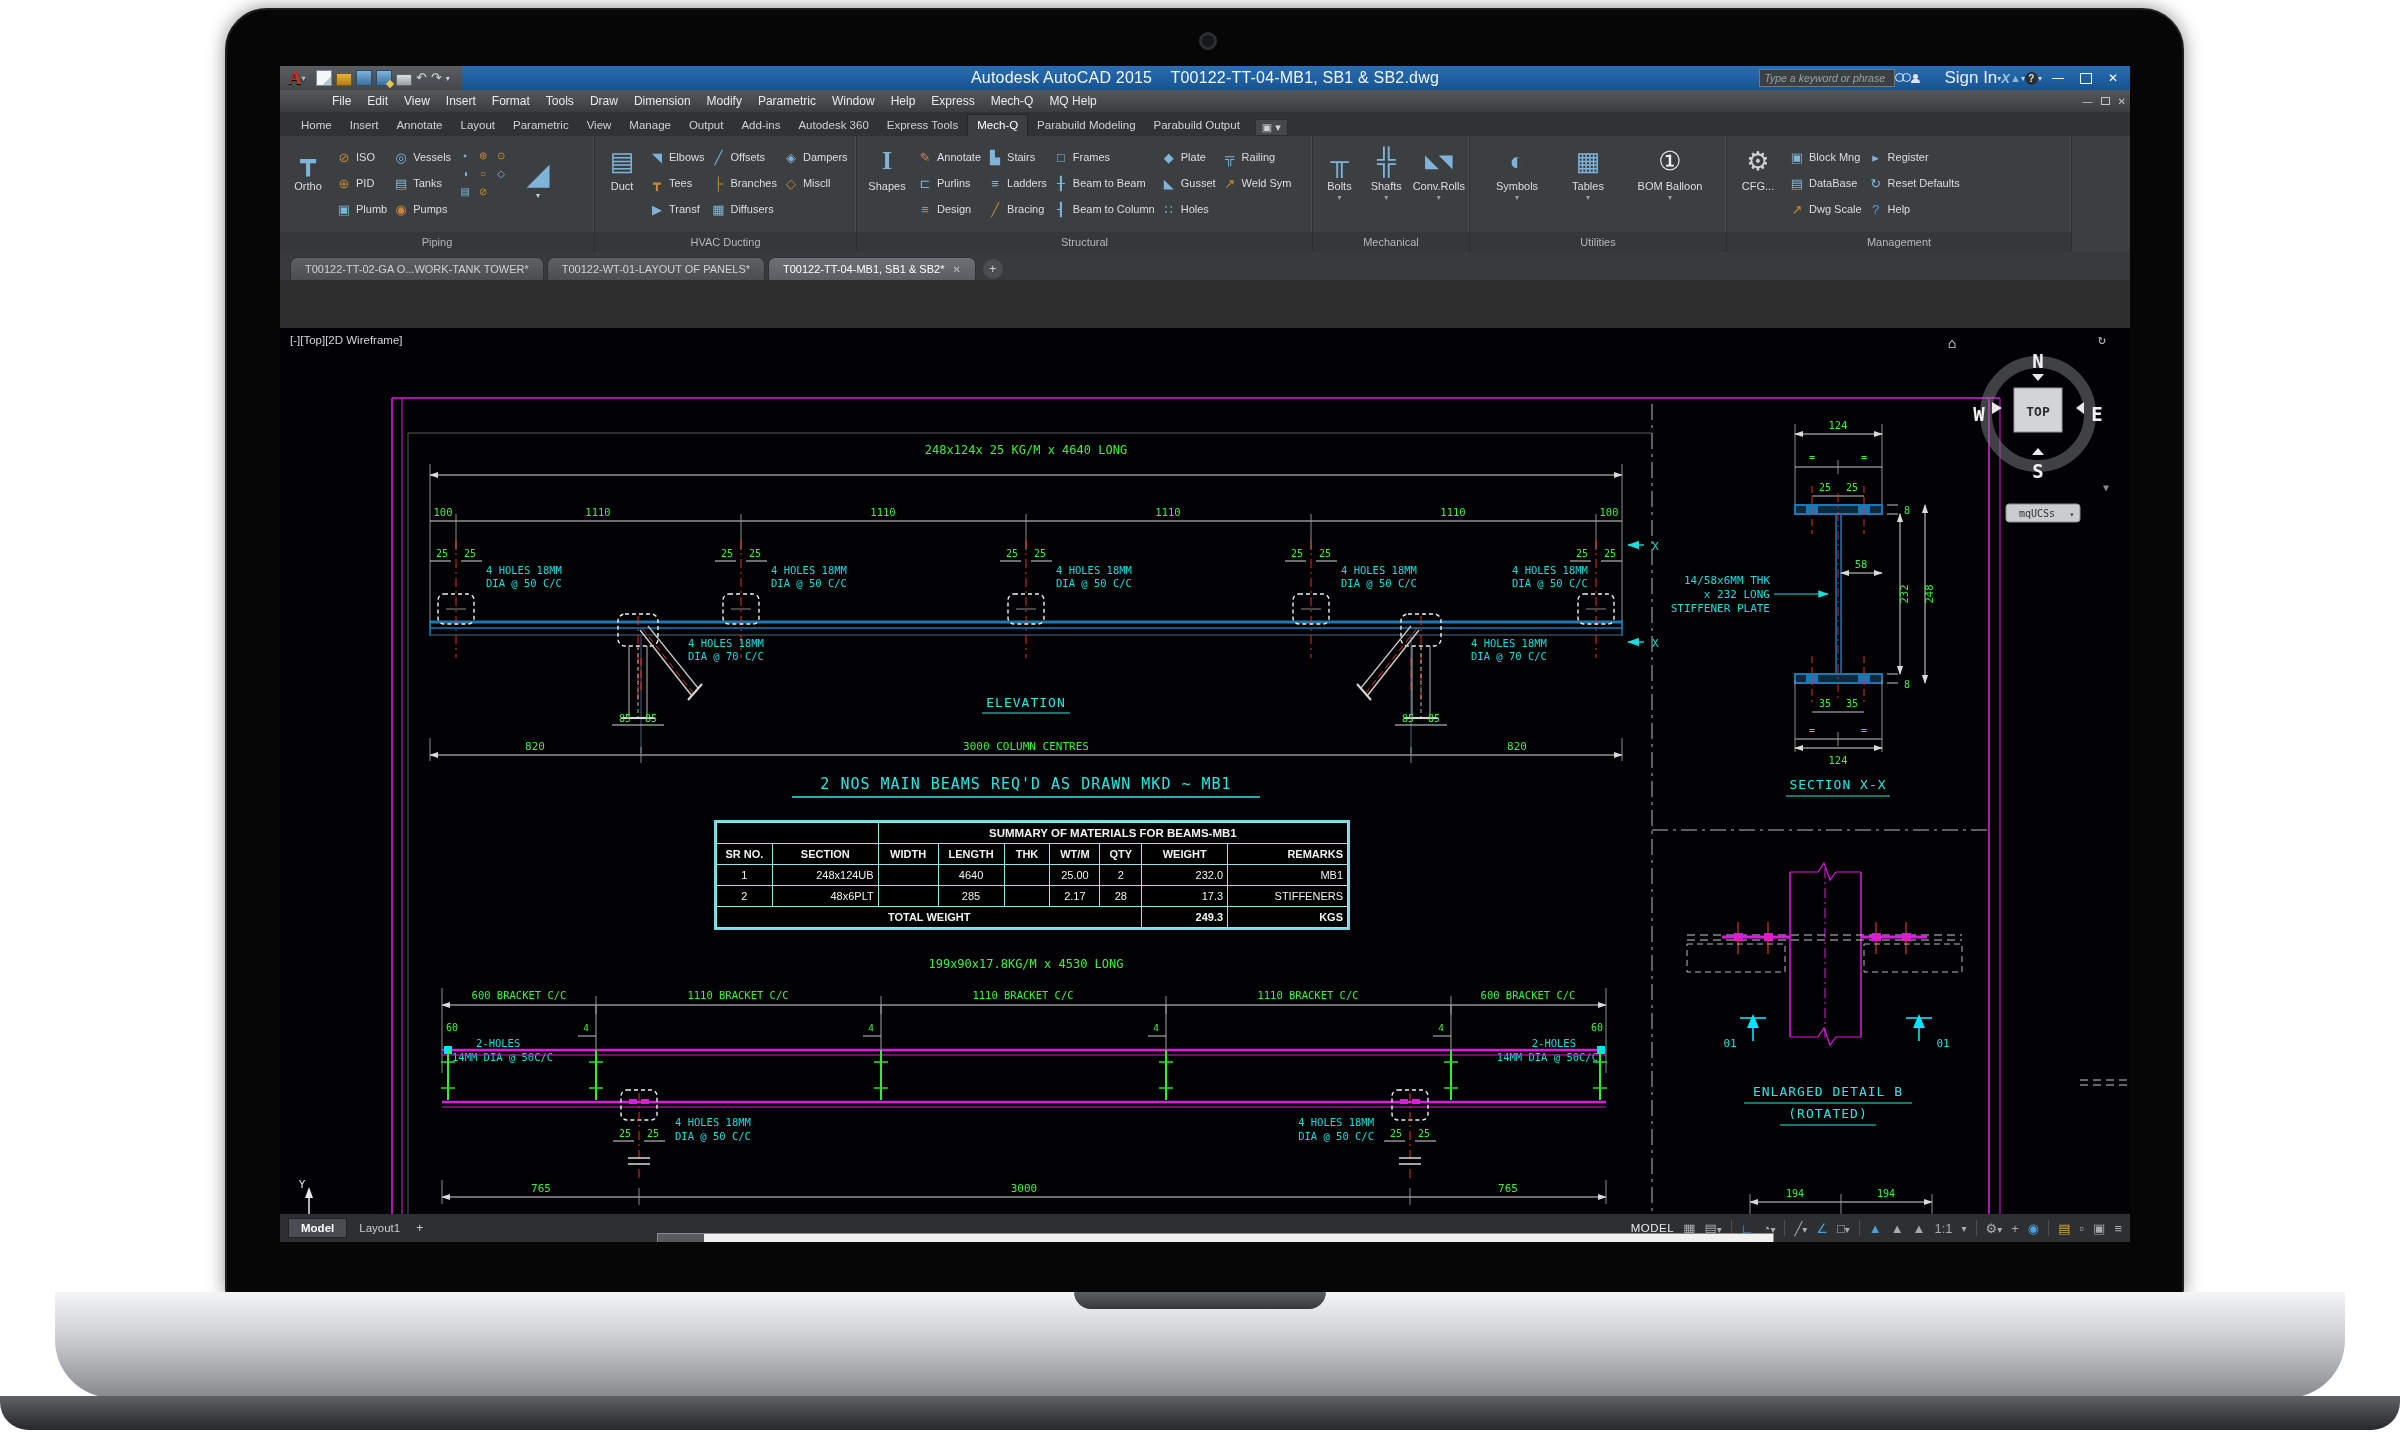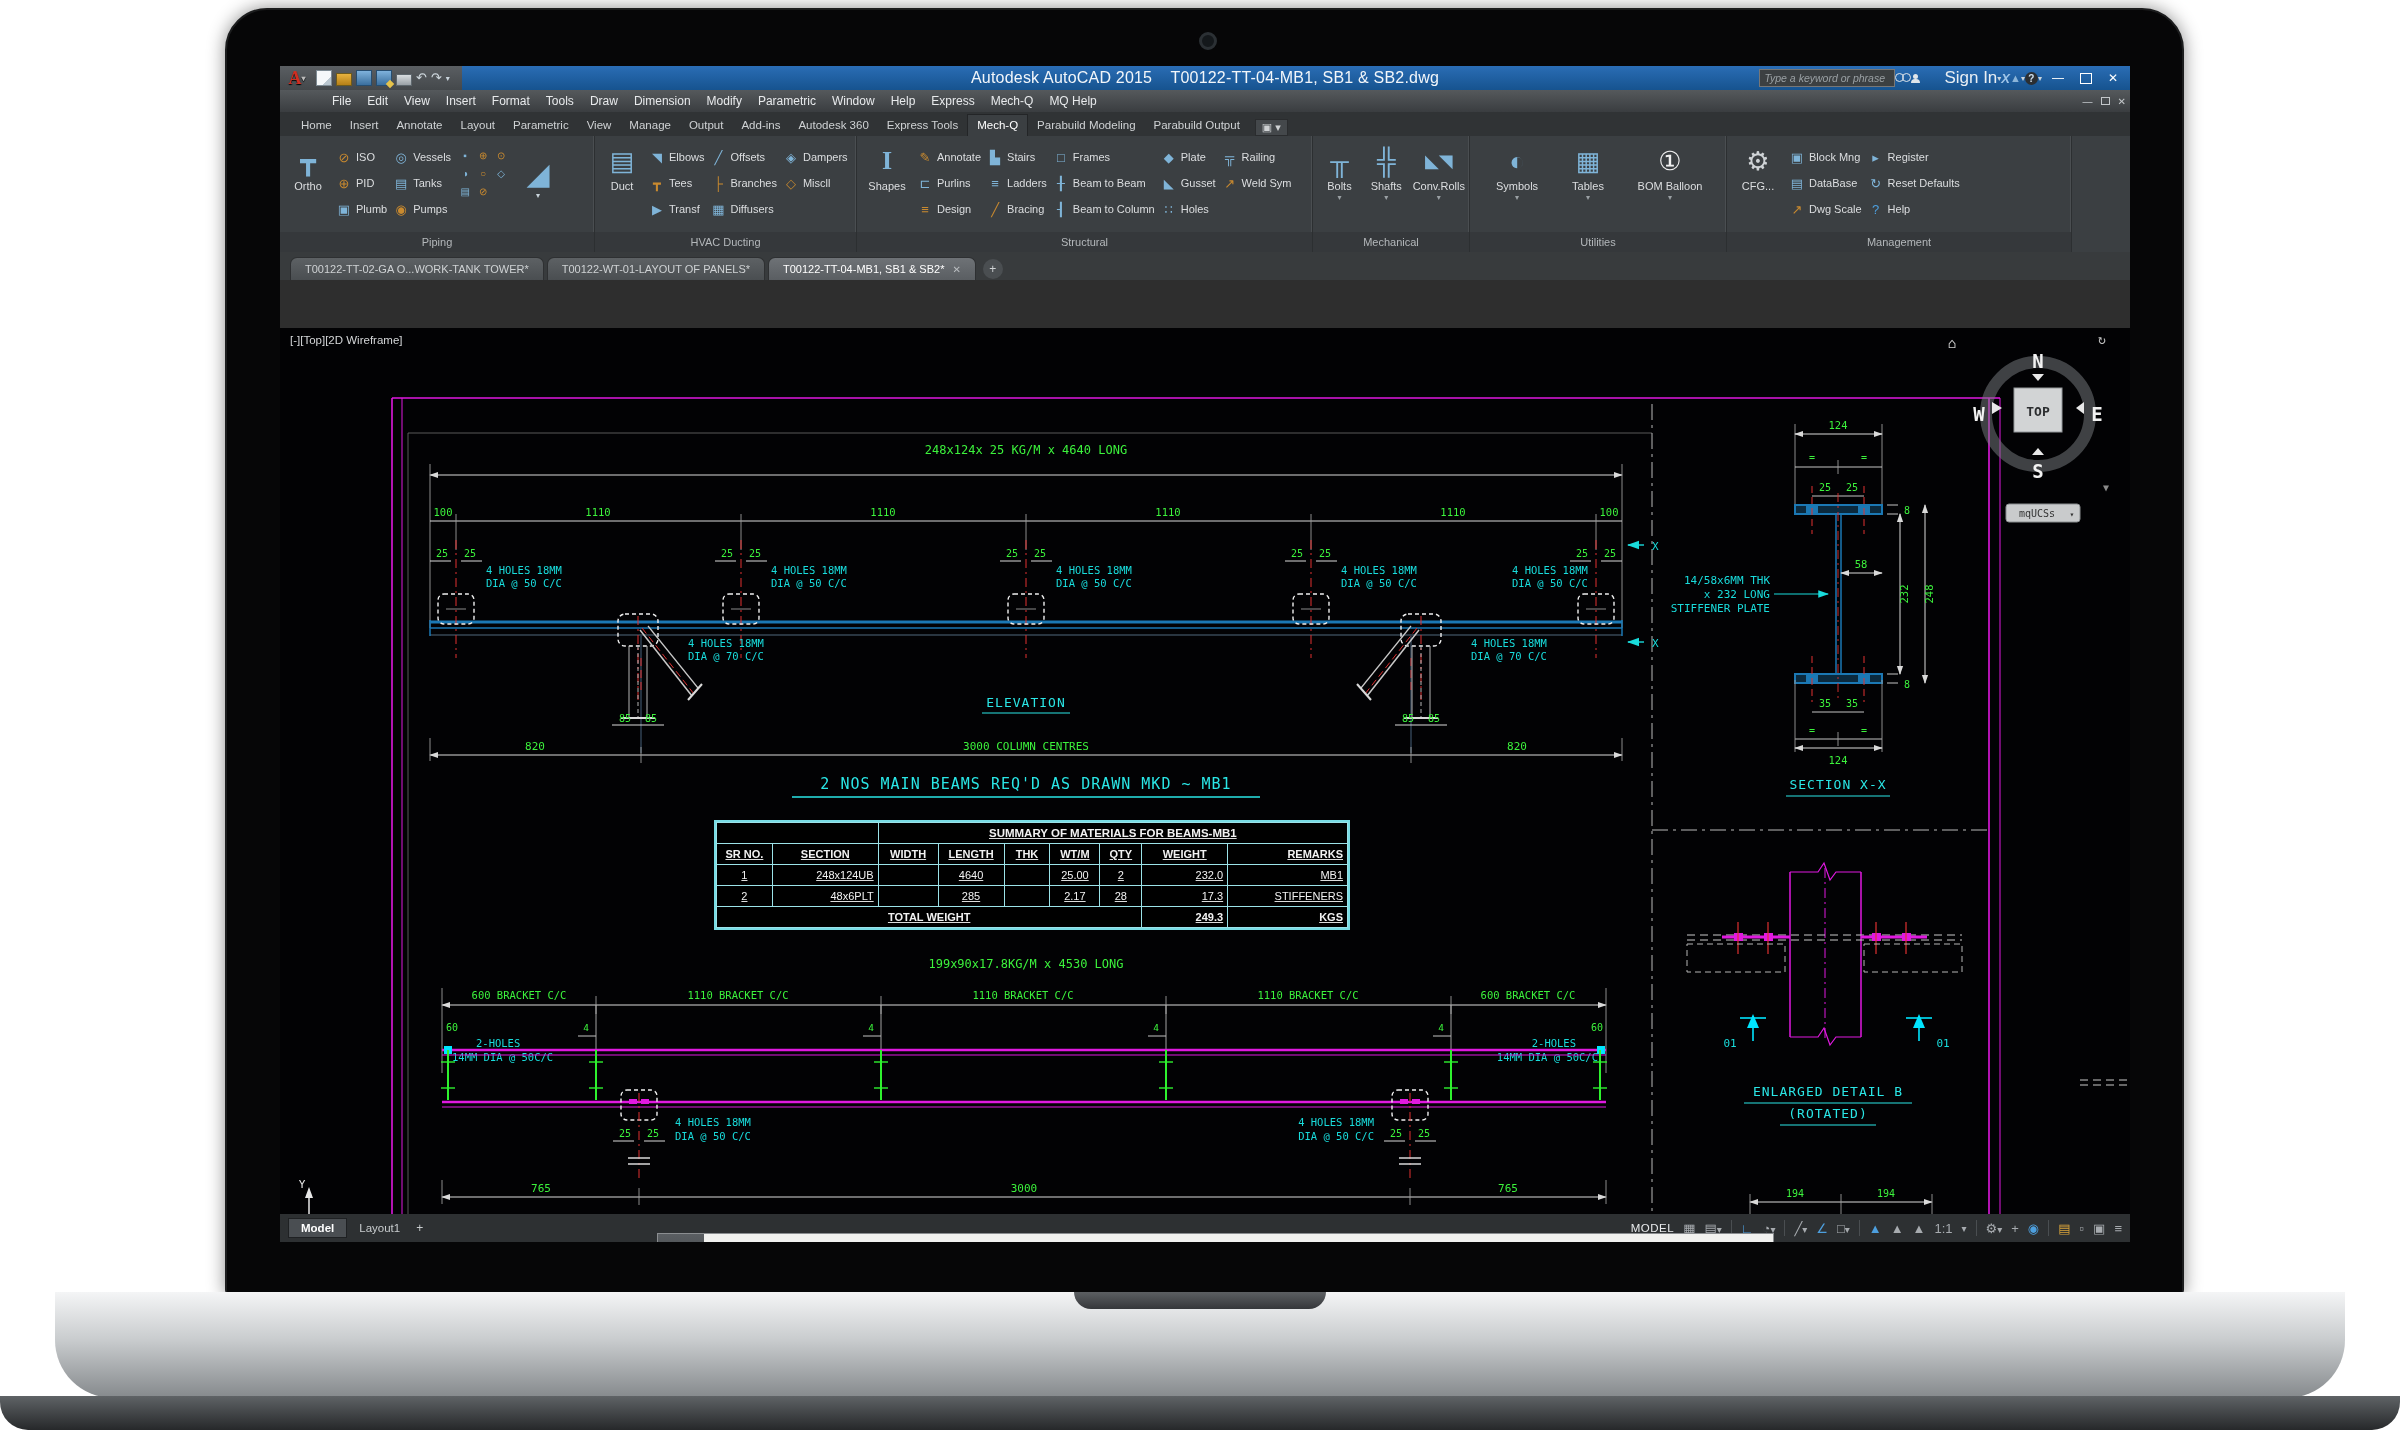--- a/index.html
+++ b/index.html
@@ -85,21 +85,21 @@
   .tt{fill:#2ae6e6;letter-spacing:1px;}
   
   .mat{position:absolute;left:436px;top:494px;width:632px;border-collapse:collapse;z-index:4;background:#000;}
   .mat td{border:1px solid #9be2e8;color:#f2f2f2;font-size:11px;height:20px;padding:0 4px;font-family:"Liberation Sans",sans-serif;}
   .mat .ttl{font-weight:bold;text-align:center;font-size:11.5px;}
   .mat .hd{font-weight:bold;text-align:center;}
   .mat .ctr{text-align:center;}
   .mat .rgt{text-align:right;}
   .mat .lft{text-align:right;}
   .mat .bold{font-weight:bold;}
-  .mat-outer{outline:2px solid #79dce4;text-decoration:underline;}
+  .mat-outer{outline:2px solid #79dce4;}
   
   .cmdbar{position:absolute;left:377px;top:905px;width:1115px;height:29px;z-index:6;display:flex;align-items:stretch;border:1px solid #8a8d90;background:#f1f1ef;}
   .cmd-grip{width:46px;background:linear-gradient(#5a5e62,#44484b);display:flex;align-items:center;justify-content:center;gap:6px;color:#e4e8ea;font-size:12px;}
   .cmd-badge{display:flex;align-items:center;gap:3px;padding:0 6px;color:#34495e;font-size:12px;font-family:"DejaVu Sans Mono",monospace;}
   .cmd-text{display:flex;align-items:flex-end;font-family:"DejaVu Sans Mono",monospace;font-size:13px;color:#1b1b1b;white-space:pre;}
   .cmd-caret{display:inline-block;width:1.5px;height:16px;background:#222;margin-left:3px;}
   
   .statusbar{position:absolute;left:0;top:1148px;width:100%;height:28px;background:#2d3032;display:flex;align-items:center;box-sizing:border-box;padding:0 8px;}
   .stab{padding:3px 12px;font-size:11.5px;color:#c8ccce;}
   .stab.active{background:#4a4e52;color:#fff;font-weight:bold;border:1px solid #1f2123;}

